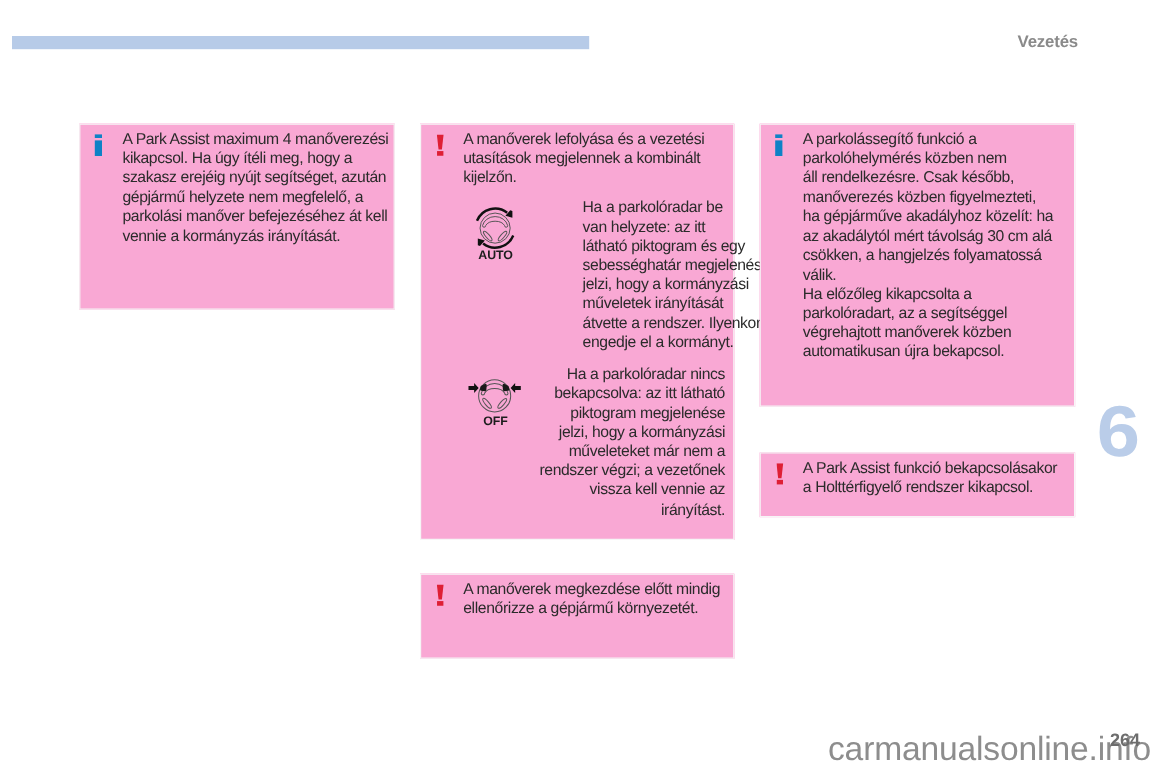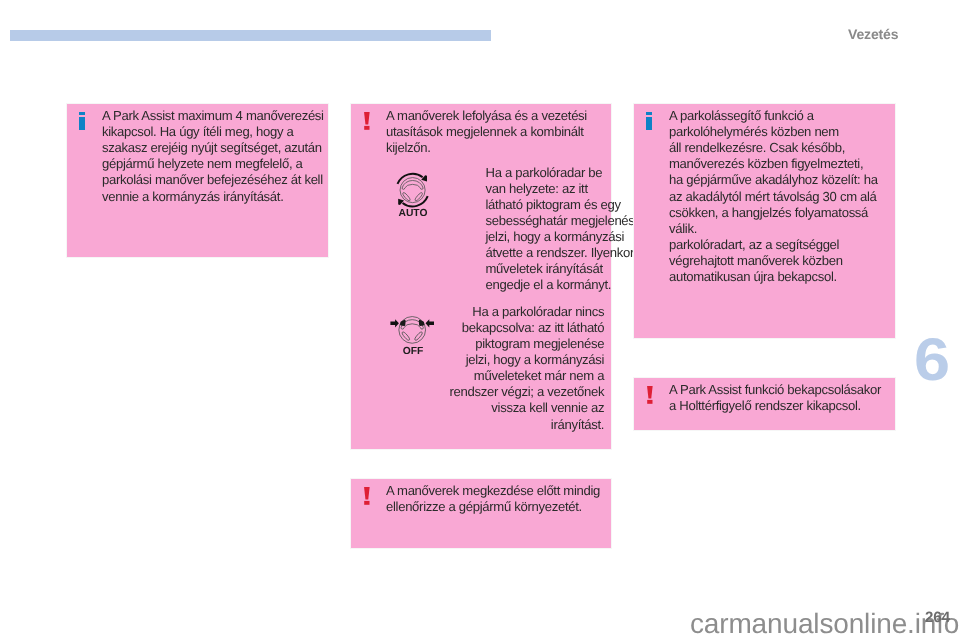--- a/index.html
+++ b/index.html
@@ -109,22 +109,22 @@
         </g>
       </svg>
       <div class="lbl" style="top:37px;">AUTO</div>
     </div>
     <div class="txt" style="left:99.5px;top:61.8px;margin-left:36px;">
         <div>Ha a parkolóradar be</div>
         <div>van helyzete: az itt</div>
         <div>látható piktogram és egy</div>
         <div>sebességhatár megjelenése</div>
         <div>jelzi, hogy a kormányzási</div>
+        <div>műveletek irányítását</div>
         <div>átvette a rendszer. Ilyenkor</div>
-        <div>műveletek irányítását</div>
         <div>engedje el a kormányt.</div>
       </div>
 
     <div class="picto" style="left:40px;top:212px;width:46px;height:48px;">
       <svg width="46" height="32" viewBox="0 0 46 32">
         <g transform="translate(22.2,14.9)">
           <circle cx="0" cy="0" r="13.35" fill="none" stroke="#555555" stroke-width="0.85"></circle>
           <path d="M -11.17 -2.18 A 11.44 10.27 0 0 1 11.17 -2.18
                    A 1.38 1.38 0 0 1 8.4 -2.18
                    A 9.0 6.12 0 0 0 -8.4 -2.18
@@ -171,20 +171,21 @@
     </span>
     <div class="txt" style="left:36px;top:5.3px;">
         <div>A parkolássegítő funkció a</div>
         <div>parkolóhelymérés közben nem</div>
         <div>áll rendelkezésre. Csak később,</div>
         <div>manőverezés közben figyelmezteti,</div>
         <div>ha gépjárműve akadályhoz közelít: ha</div>
         <div>az akadálytól mért távolság 30 cm alá</div>
         <div>csökken, a hangjelzés folyamatossá</div>
         <div>válik.</div>
+        <div>Ha előzőleg kikapcsolta a</div>
         <div>parkolóradart, az a segítséggel</div>
         <div>végrehajtott manőverek közben</div>
         <div>automatikusan újra bekapcsol.</div>
       </div>
   </div>
 
   <div class="box bx5">
     <span class="ico-x" style="left:13.9px;top:9.2px;">
       <svg viewBox="0 0 6 18" width="6" height="18">
         <path d="M0.05 0 H5.65 L4.25 12.55 H1.45 Z" fill="#de1f35"></path>

